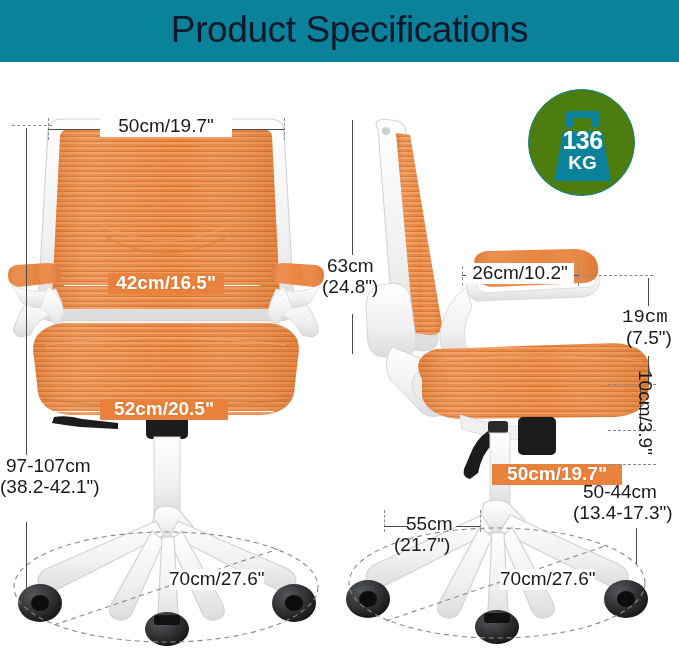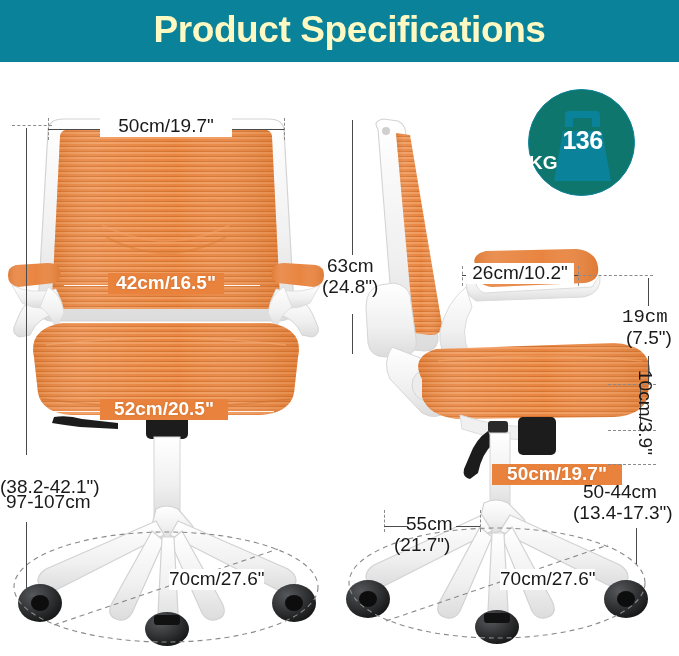--- a/index.html
+++ b/index.html
@@ -11,47 +11,47 @@
     overflow:hidden;
   }
 
   
   .header {
     position:absolute; left:0; top:0; width:679px; height:60px;
     background:#0a8299;
     display:flex; align-items:center; justify-content:center;
   }
   .header-title {
-    color:#fef9c3;
+    color:#0f172a;
     font-size:37px;
-    font-weight:bold;
+    font-weight:normal;
     letter-spacing:-0.4px;
     font-family:"Liberation Sans", sans-serif;
     margin-left:20px;
   }
   .header-rule {
     position:absolute; left:0; top:60px; width:679px; height:2px;
     background:#0a8299;
   }
 
   
   .weight-badge {
     position:absolute; left:528px; top:89px; width:107px; height:107px;
     border:1.5px solid #0a8299; border-radius:50%;
-    background:#0f766e;
+    background:#4d7c0f;
   }
   .weight-icon { position:absolute; left:0; top:0; width:107px; height:107px; }
   .weight-value {
     position:absolute; left:0; top:36px; width:107px;
     text-align:center; color:#ffffff;
     font-size:25px; font-weight:bold; letter-spacing:-0.5px;
   }
   .weight-unit {
     position:absolute; left:0; top:62px; width:107px;
-    text-align:left; color:#ffffff;
+    text-align:center; color:#ffffff;
     font-size:19px; font-weight:bold;
   }
 
   
   .dim {
     position:absolute;
     font-size:19px;
     color:#1a1a1a;
     white-space:nowrap;
     line-height:1.08;
@@ -184,21 +184,21 @@
 
   <div class="gl h-white" style="left:64px; top:223px; width:196px;"></div>
   <div class="dim white center" style="left:108px; top:211px; width:116px; background:#e8823c;">42cm/16.5"</div>
 
   <div class="gl h-white" style="left:46px; top:349px; width:228px;"></div>
   <div class="dim white center" style="left:100px; top:337px; width:128px; background:#e8823c;">52cm/20.5"</div>
 
   <div class="gl h-dash" style="left:12px; top:63px; width:40px;"></div>
   <div class="gl v-solid" style="left:26px; top:66px; height:327px;"></div>
   <div class="gl v-solid" style="left:26px; top:460px; height:76px;"></div>
-  <div class="dim" style="left:6px;  top:394px;margin-top:36px;">97-107cm</div>
+  <div class="dim" style="left:6px;  top:394px;">97-107cm</div>
   <div class="dim" style="left:0px;  top:415px;">(38.2-42.1")</div>
 
   <div class="dim" style="left:169px; top:507px; background:#fff;">70cm/27.6"</div>
 
   <svg class="chair" style="left:352px; top:55px; width:310px; height:520px;" viewBox="0 0 310 520">
 
     <g>
       <path d="M26 12 Q20 4 32 2 L46 4 Q54 8 54 18 L86 220 Q86 234 72 234 L54 232 Q44 230 42 218 Z" fill="url(#whiteFrame)" stroke="#d4d4d4" stroke-width="1.1"></path>
       <path d="M44 16 L58 18 L90 208 Q90 218 78 218 L62 216 Z" fill="url(#meshH)"></path>
       <path d="M44 16 L58 18 L90 208 Q90 218 78 218 L62 216 Z" fill="url(#meshShade)"></path>

